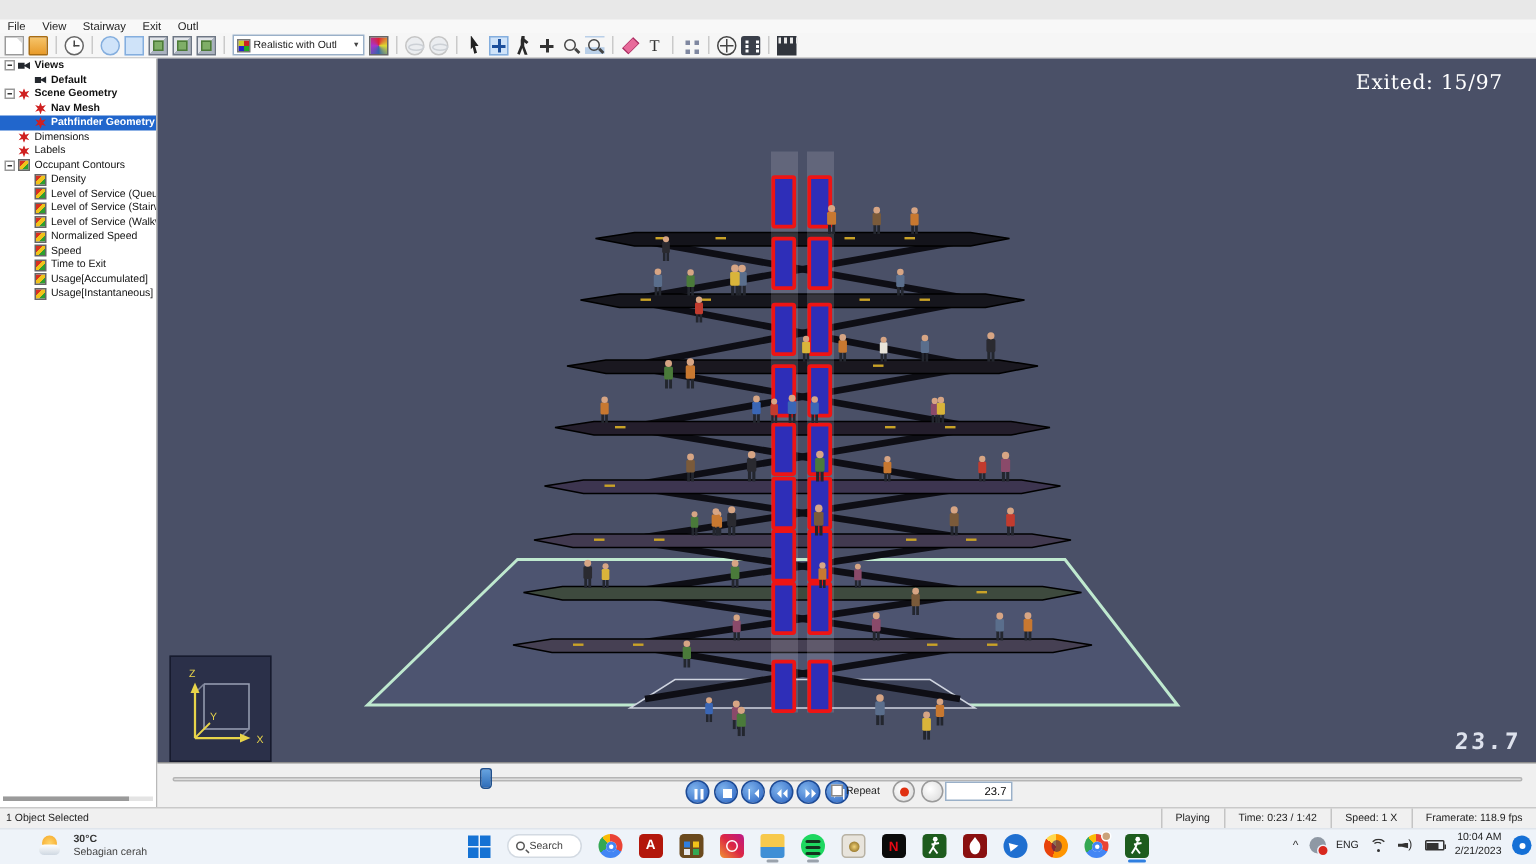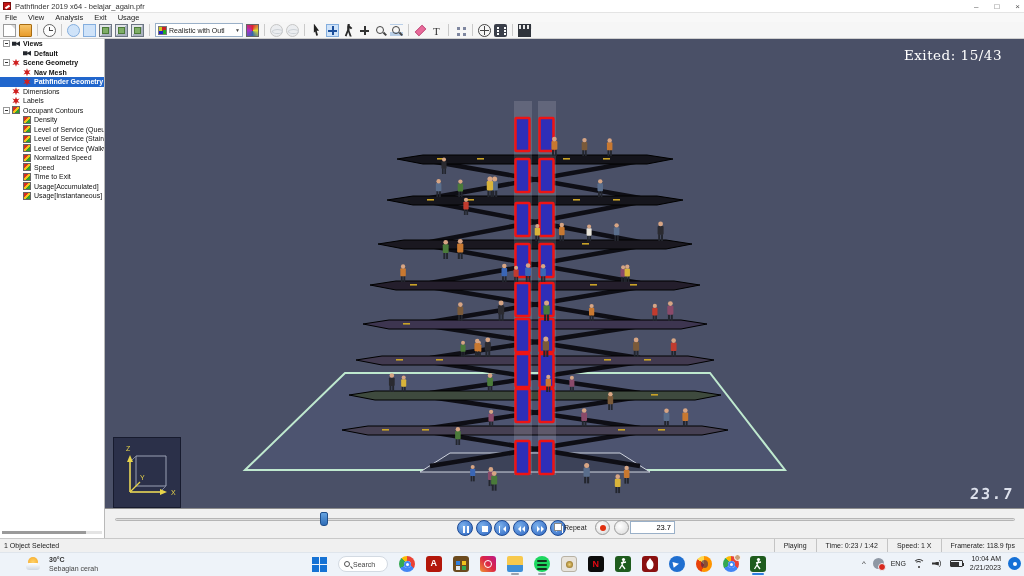--- a/index.html
+++ b/index.html
@@ -173,36 +173,27 @@
   #tray-clock { text-align:right; line-height:8.5px; }
   #tray-clock div { font-size:7px; color:#222; }
   #notif-badge { width:13px; height:13px; border-radius:50%; background:#1570d6; position:relative; }
   #notif-badge::after { content:""; position:absolute; left:4.5px; top:4.5px; width:4px; height:4px; border-radius:50%; background:#fff; }
 </style>
 </head>
 <body>
 
 <div id="app">
 
-  <div id="titlebar">
-    <span class="app-ico"></span>
-    <span id="title-text">Pathfinder 2019 x64 - belajar_again.pfr</span>
-    <div id="win-controls">
-      <span>–</span>
-      <span>□</span>
-      <span>×</span>
-    </div>
-  </div>
 
   <div id="menubar">
       <span class="menu-item">File</span>
       <span class="menu-item">View</span>
-      <span class="menu-item">Analysis</span>
+      <span class="menu-item">Stairway</span>
       <span class="menu-item">Exit</span>
-      <span class="menu-item">Usage</span>
+      <span class="menu-item">Outl</span>
     </div>
 
   <div id="toolbar">
     <span class="tb i-new"></span>
     <span class="tb i-open"></span>
     <span class="tsep"></span>
     <span class="tb i-clock"></span>
     <span class="tsep"></span>
     <span class="tb i-ball on"></span>
     <span class="tb i-cubeb on"></span>
@@ -719,21 +710,21 @@
           <rect x="-2.9" y="-14.5" width="5.8" height="8.5" rx="1" fill="#5a6e8c"></rect>
           <circle cx="0" cy="-16.5" r="2.3" fill="#d7a584"></circle>
         </g>
         <g transform="translate(512.7235160581768,454.0951868034899) scale(0.9970708280685358)">
           <rect x="-2.3" y="-6.5" width="1.9" height="6.5" fill="#23262e"></rect>
           <rect x="0.4" y="-6.5" width="1.9" height="6.5" fill="#23262e"></rect>
           <rect x="-2.9" y="-14.5" width="5.8" height="8.5" rx="1" fill="#d9b43a"></rect>
           <circle cx="0" cy="-16.5" r="2.3" fill="#d7a584"></circle>
         </g>
       </svg>
-    <div id="exited">Exited: 15/43</div>
+    <div id="exited">Exited: 15/97</div>
     <div id="simclock">23.7</div>
     <div id="axis-widget">
       <svg width="66" height="69" viewBox="0 0 66 69">
         <polyline points="22,18 52,18 52,48 22,48 22,18" fill="none" stroke="#9aa0b5" stroke-width="1"></polyline>
         <polyline points="22,18 16,24 16,54 46,54 52,48" fill="none" stroke="#7d8398" stroke-width="1"></polyline>
         <line x1="16" y1="54" x2="16" y2="22" stroke="#e8d44a" stroke-width="1.5"></line>
         <polygon points="16,17 13,24 19,24" fill="#e8d44a"></polygon>
         <line x1="16" y1="54" x2="48" y2="54" stroke="#e8d44a" stroke-width="1.5"></line>
         <polygon points="53,54 46,51 46,57" fill="#e8d44a"></polygon>
         <line x1="16" y1="54" x2="26" y2="44" stroke="#e8d44a" stroke-width="1.2"></line>

